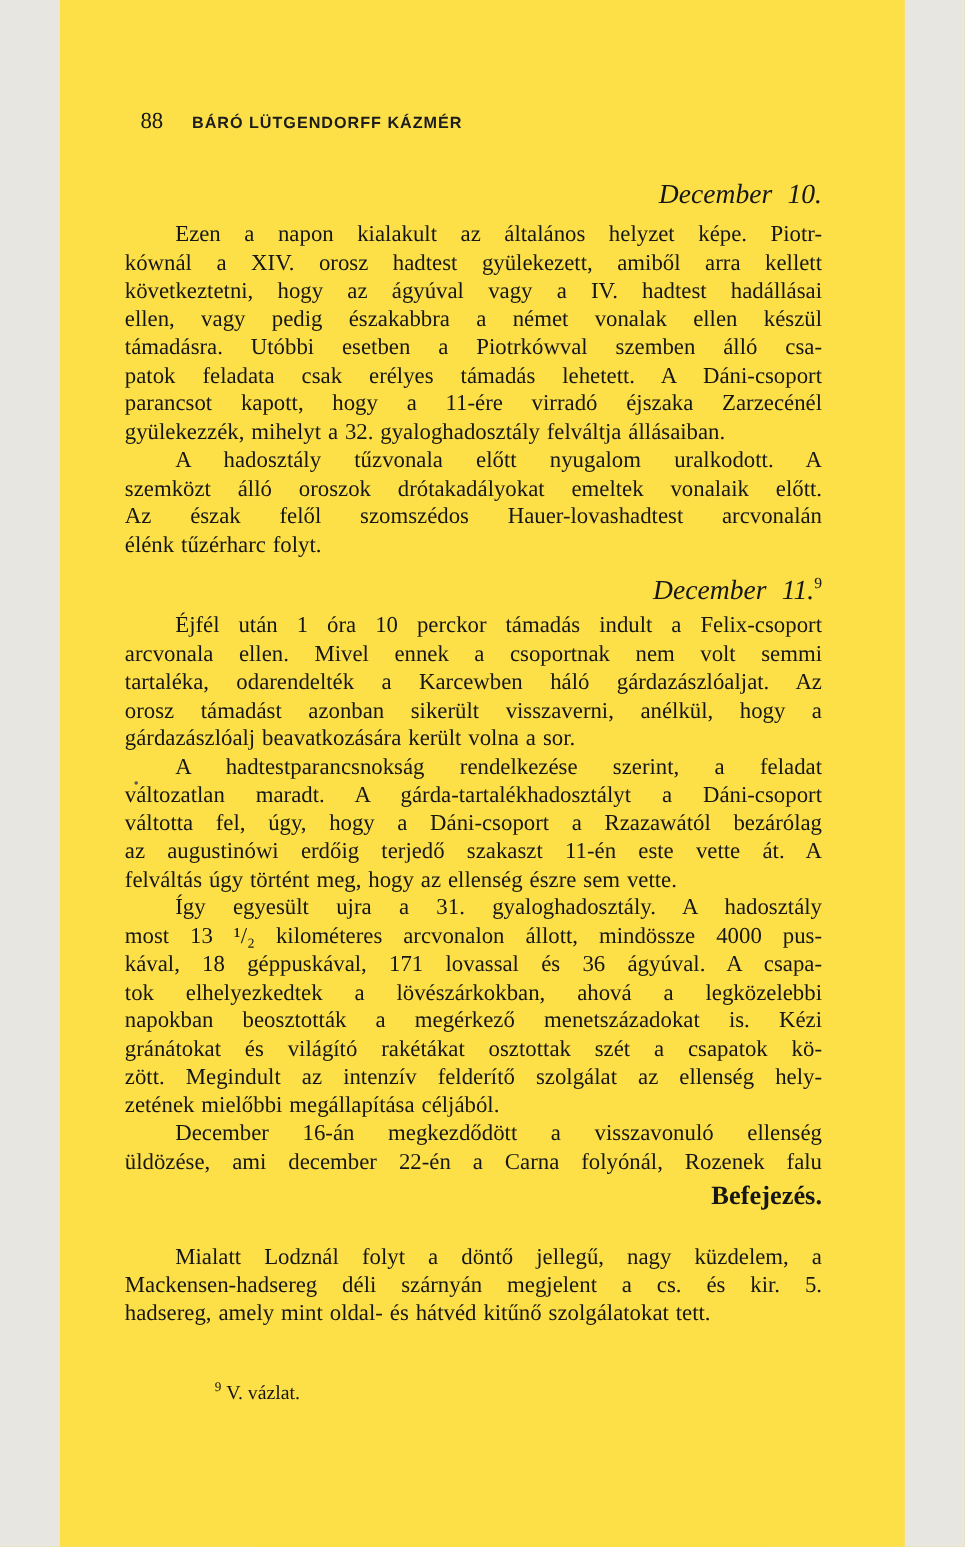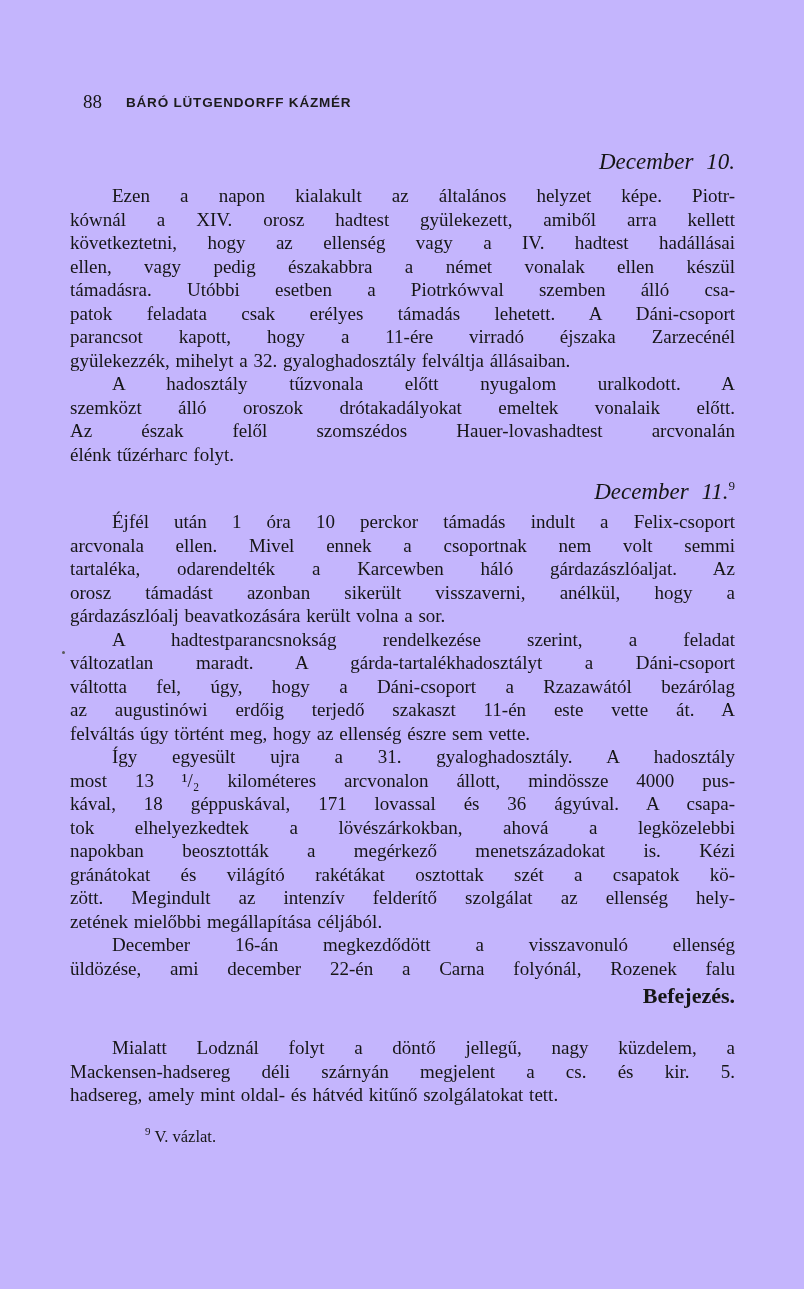--- a/index.html
+++ b/index.html
@@ -2,27 +2,27 @@
 <html lang="hu"><head>
 <meta charset="utf-8">
 <style>
   html, body { margin: 0; padding: 0; }
   body {
     background: #e8e6e1;
     font-family: "Liberation Serif", serif;
   }
   .page {
     position: relative;
-    width: 804px;
+    width: 704px;
     height: 1289px;
     margin: 0 auto;
-    background: #c4b5fd;
+    background: #fde047;
     color: #161616;
     box-sizing: border-box;
-    padding: 95px 69px 0 70px;
+    padding: 95px 69px 0 54px;
     overflow: hidden;
   }
   
   .running-head {
     position: relative;
     height: 17px;
   }
   .page-number {
     position: absolute;
     left: 13px;
@@ -76,21 +76,21 @@
     word-spacing: 1px;
     white-space: nowrap; 
   }
   .line.indent { padding-left: 42px; }
   .line.last {
     text-align-last: left;
     white-space: normal;
   }
   
   .footnote {
-    margin-top: 20px;
+    margin-top: 44px;
     padding-left: 75px;
     font-size: 16.5px;
     line-height: 20px;
   }
   .footnote sup {
     font-size: 11px;
     vertical-align: super;
     line-height: 0;
     margin-right: 4px;
   }
@@ -113,21 +113,21 @@
   <header class="running-head" data-name="running-head">
     <span class="page-number" data-name="page-number">88</span>
     <span class="running-title" data-name="running-header">BÁRÓ LÜTGENDORFF KÁZMÉR</span>
   </header>
 
   <main id="content" data-name="page-body">
       <div class="heading italic" data-name="heading-december-10"><span data-name="heading-text">December 10.</span></div>
       <div class="para" data-name="paragraph-1">
         <div class="line indent" data-name="text-line">Ezen a napon kialakult az általános helyzet képe. Piotr-</div>
         <div class="line" data-name="text-line">kównál a XIV. orosz hadtest gyülekezett, amiből arra kellett</div>
-        <div class="line" data-name="text-line">következtetni, hogy az ellenség vagy a IV. hadtest hadállásai</div>
+        <div class="line" data-name="text-line">következtetni, hogy az ágyúval vagy a IV. hadtest hadállásai</div>
         <div class="line" data-name="text-line">ellen, vagy pedig északabbra a német vonalak ellen készül</div>
         <div class="line" data-name="text-line">támadásra. Utóbbi esetben a Piotrkówval szemben álló csa-</div>
         <div class="line" data-name="text-line">patok feladata csak erélyes támadás lehetett. A Dáni-csoport</div>
         <div class="line" data-name="text-line">parancsot kapott, hogy a 11-ére virradó éjszaka Zarzecénél</div>
         <div class="line last" data-name="text-line">gyülekezzék, mihelyt a 32. gyaloghadosztály felváltja állásaiban.</div>
       </div>
       <div class="para" data-name="paragraph-2">
         <div class="line indent" data-name="text-line">A hadosztály tűzvonala előtt nyugalom uralkodott. A</div>
         <div class="line" data-name="text-line">szemközt álló oroszok drótakadályokat emeltek vonalaik előtt.</div>
         <div class="line" data-name="text-line">Az észak felől szomszédos Hauer-lovashadtest arcvonalán</div>

